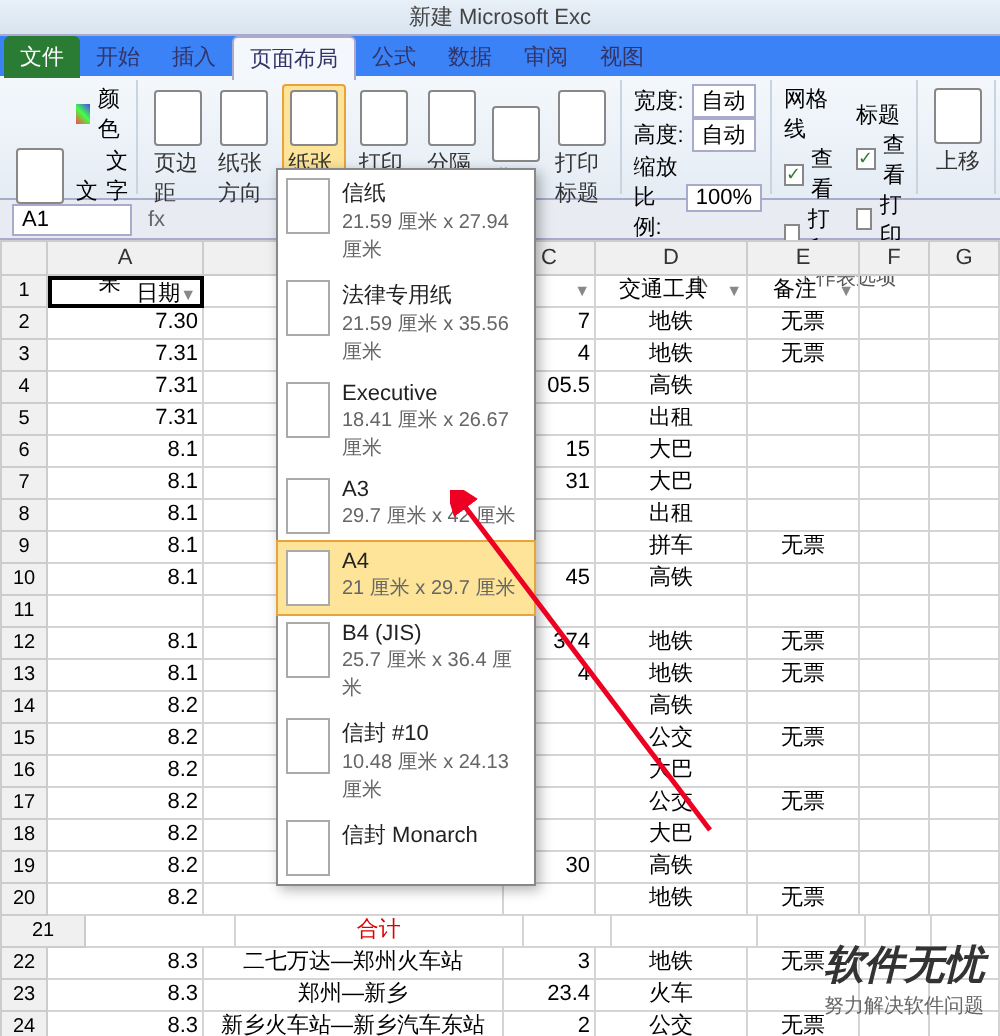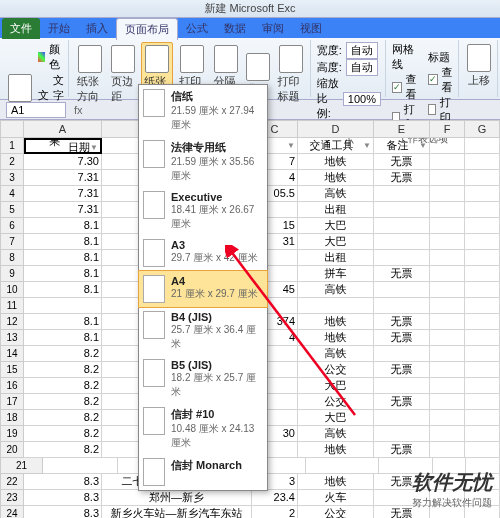--- a/index.html
+++ b/index.html
@@ -26,21 +26,21 @@
 .colhdr div:first-child{border-left:1px solid #ccc}
 .rowhdr{width:24px;border:1px solid #ccc;border-top:none;background:#f0f0f0;text-align:center;font-size:10px;line-height:15px}
 .row{display:flex;height:16px}
 .cell{border:1px solid #d4d4d4;border-top:none;border-left:none;font-size:11px;padding:0 2px;line-height:15px;overflow:hidden;white-space:nowrap}
 .cell.red{color:#d00}
 .dropdown{position:absolute;top:84px;left:138px;width:130px;background:#fff;border:1px solid #888;box-shadow:2px 2px 6px rgba(0,0,0,0.3);z-index:10}
 .dopt{display:flex;padding:4px;gap:6px;cursor:pointer}
 .dopt.hl{background:#fde498;border:1px solid #e8a33d;margin:-1px}
 .dopt .pico{width:22px;height:28px;background:#fff;border:1px solid #aaa;flex-shrink:0}
 .dopt .ptxt{display:flex;flex-direction:column}
-.dopt .pname{font-size:11px;color:#222;font-weight:bold}
+.dopt .pname{font-size:11px;color:#222;font-weight:normal}
 .dopt .pdim{font-size:10px;color:#666}
 .arrow{position:absolute;top:245px;left:225px;z-index:15;pointer-events:none}
 .watermark{position:absolute;bottom:8px;right:8px;text-align:right;z-index:20}
 .watermark .big{font-size:20px;font-weight:bold;color:#333;font-style:italic}
 .watermark .sm{font-size:10px;color:#666}
 .chk{width:11px;height:11px;border:1px solid #888;display:inline-block;background:#fff;font-size:9px;line-height:9px;text-align:center;color:#2a7b34}
 .sel-cell{border:2px solid #000!important}
 </style>
 </head>
 <body>
@@ -80,25 +80,25 @@
             <span style="width:10px;height:10px;border:1px solid #888;border-radius:50%"></span>
             <span>效果</span>
           </div>
       </div>
     </div>
   </div>
   <div class="rgroup">
     <div class="rrow">
       <div class="rbtn">
           <div class="ico big"></div>
+          <span>页边距</span>
+        </div>
+      <div class="rbtn">
+          <div class="ico big"></div>
           <span>纸张方向</span>
-        </div>
-      <div class="rbtn">
-          <div class="ico big"></div>
-          <span>页边距</span>
         </div>
       <div class="rbtn sel">
           <div class="ico big"></div>
           <span>纸张大小</span>
         </div>
       <div class="rbtn">
           <div class="ico big"></div>
           <span>打印区域</span>
         </div>
       <div class="rbtn">
@@ -466,27 +466,20 @@
     <div class="dopt">
       <div class="pico"></div>
       <div class="ptxt">
         <div class="pname">B4 (JIS)</div>
         <div class="pdim">25.7 厘米 x 36.4 厘米</div>
       </div>
     </div>
     <div class="dopt">
       <div class="pico"></div>
       <div class="ptxt">
-        <div class="pname">B5 (JIS)</div>
-        <div class="pdim">18.2 厘米 x 25.7 厘米</div>
-      </div>
-    </div>
-    <div class="dopt">
-      <div class="pico"></div>
-      <div class="ptxt">
         <div class="pname">信封 #10</div>
         <div class="pdim">10.48 厘米 x 24.13 厘米</div>
       </div>
     </div>
     <div class="dopt">
       <div class="pico"></div>
       <div class="ptxt">
         <div class="pname">信封 Monarch</div>
       </div>
     </div>

